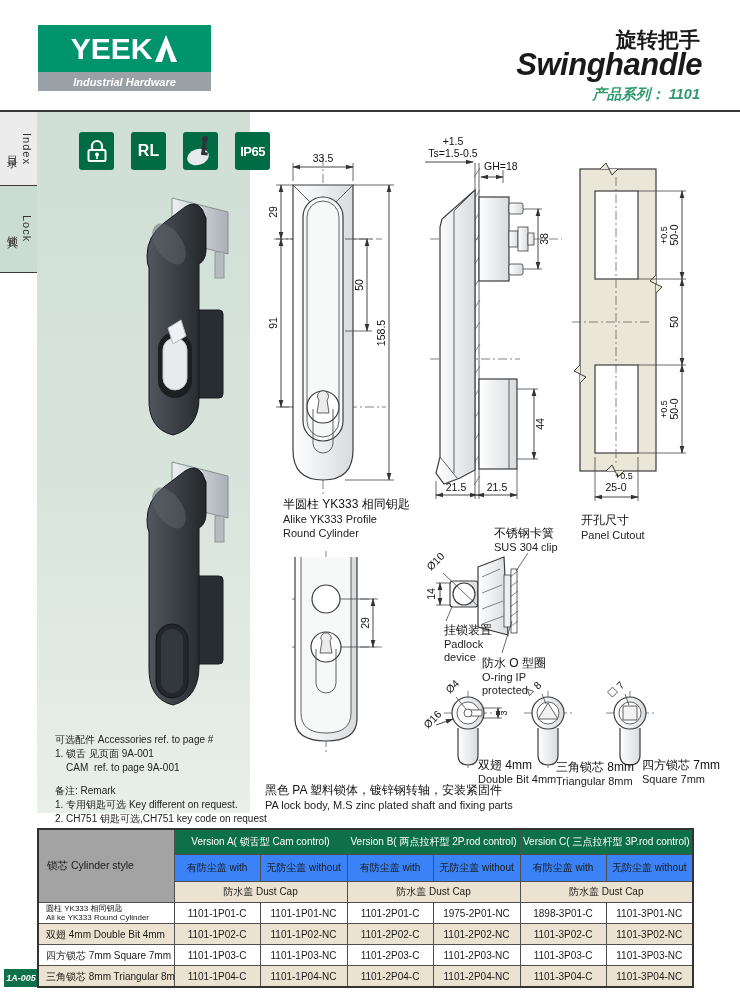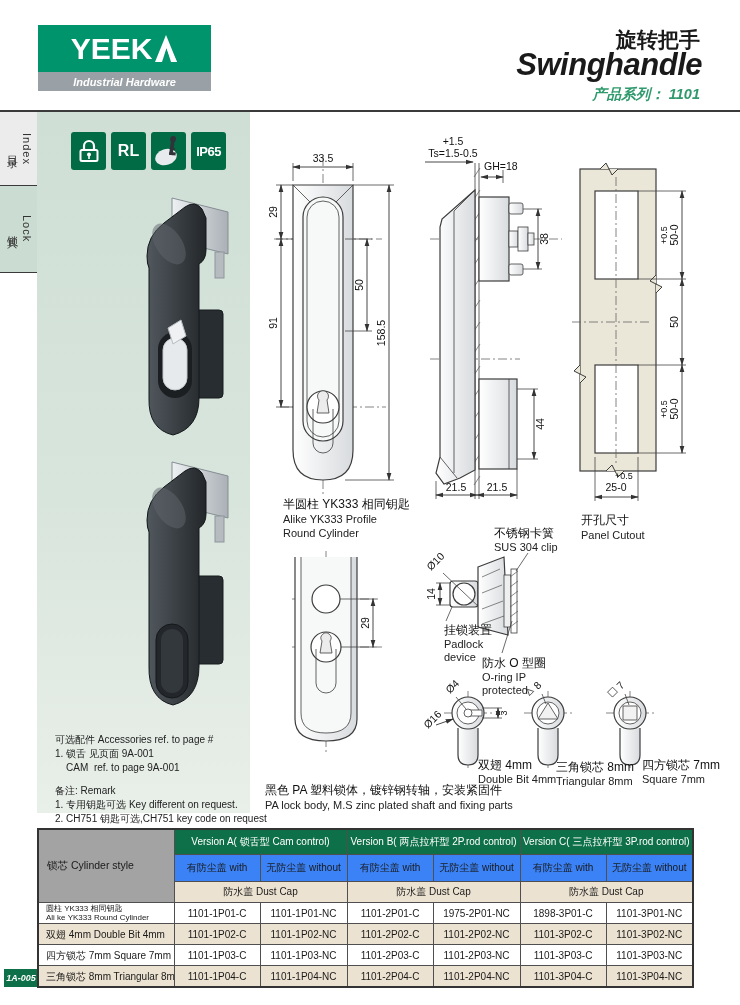--- a/index.html
+++ b/index.html
@@ -25,21 +25,21 @@
   .tab1{top:112px;height:74px;background:#ececec;}
   .tab2{top:186px;height:87px;background:#cbdcd2;}
   .vzh{writing-mode:vertical-rl;text-orientation:upright;font-size:11px;color:#333;letter-spacing:2px;}
   .ven{writing-mode:vertical-rl;font-size:11px;color:#333;letter-spacing:1px;}
   .pagecode{position:absolute;left:4px;top:969px;width:34px;height:18px;background:#0e7049;color:#fff;
             font-style:italic;font-weight:bold;font-size:9px;display:flex;align-items:center;justify-content:center;}
 
   
   .panel{position:absolute;left:37px;top:112px;width:213px;height:701px;
          background:linear-gradient(180deg,#cfdfd6 0%,#d8e5dc 55%,#e9efe9 100%);}
-  .icons{position:absolute;left:60px;top:132px;display:flex;gap:5px;padding-left:11px;}
+  .icons{position:absolute;left:68px;top:132px;display:flex;gap:17px;padding-left:11px;}
   .icon{width:35px;height:38px;background:#006b44;border-radius:3px;display:flex;
         align-items:center;justify-content:center;color:#fff;}
   .icon .rl{font-size:16px;font-weight:bold;}
   .icon .ip{font-size:13px;font-weight:bold;letter-spacing:-0.5px;}
 
   
   .notes{position:absolute;left:55px;top:733px;font-size:10px;color:#222;}
   .notes div{line-height:14px;white-space:pre;}
   .notes .gap{margin-top:9px;}
 

